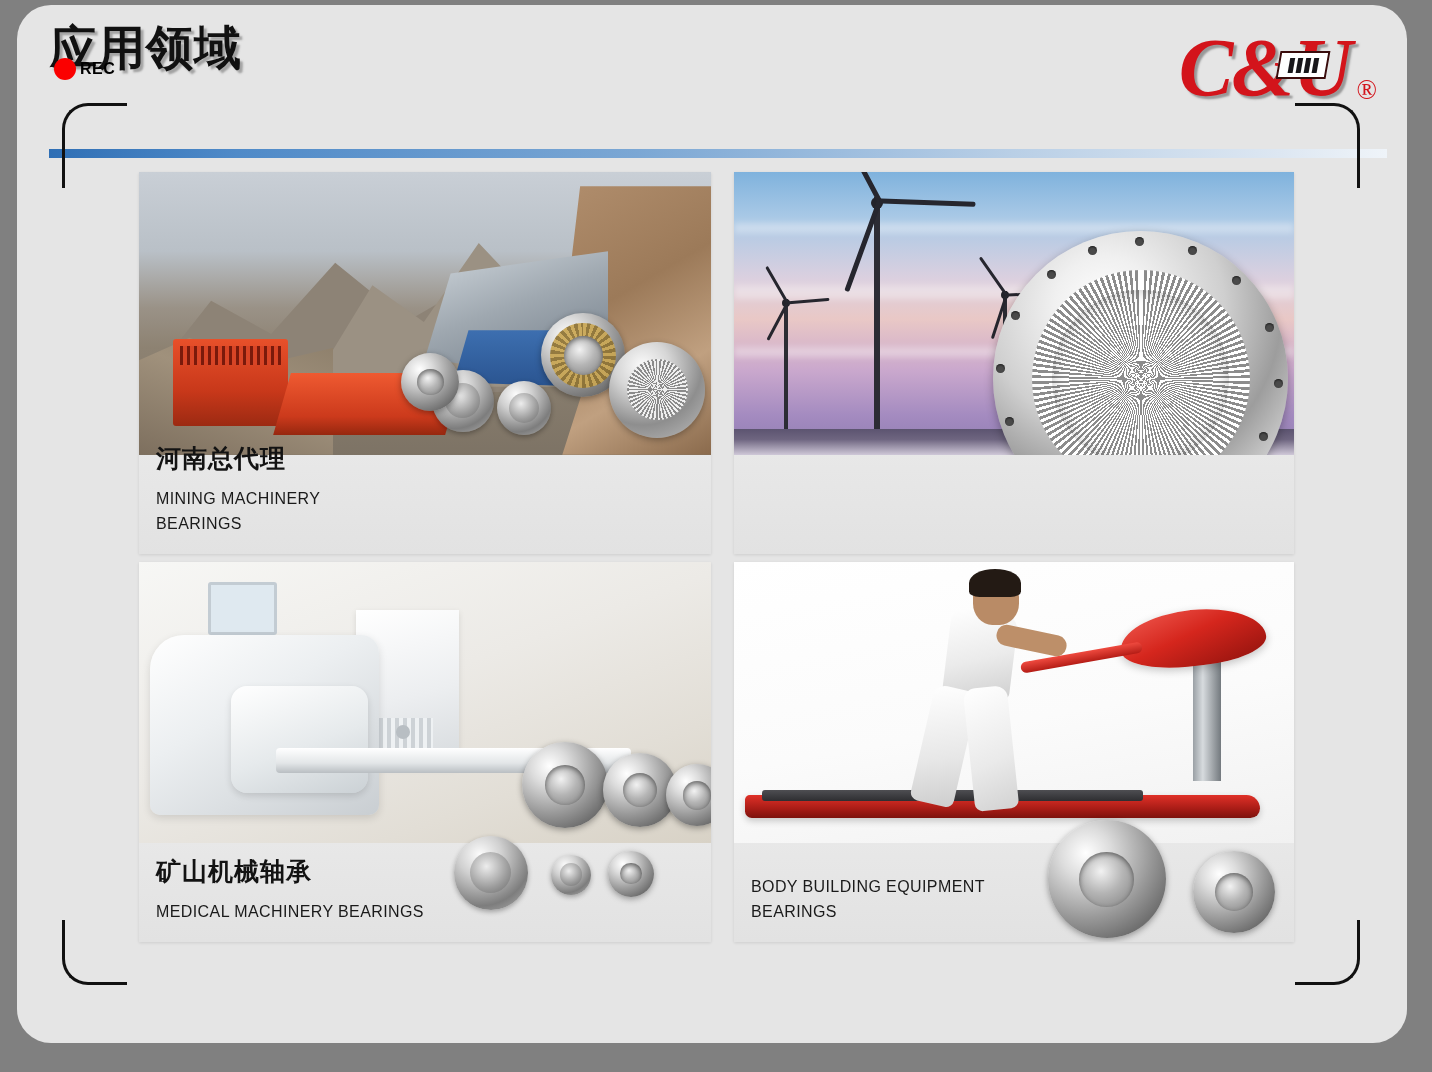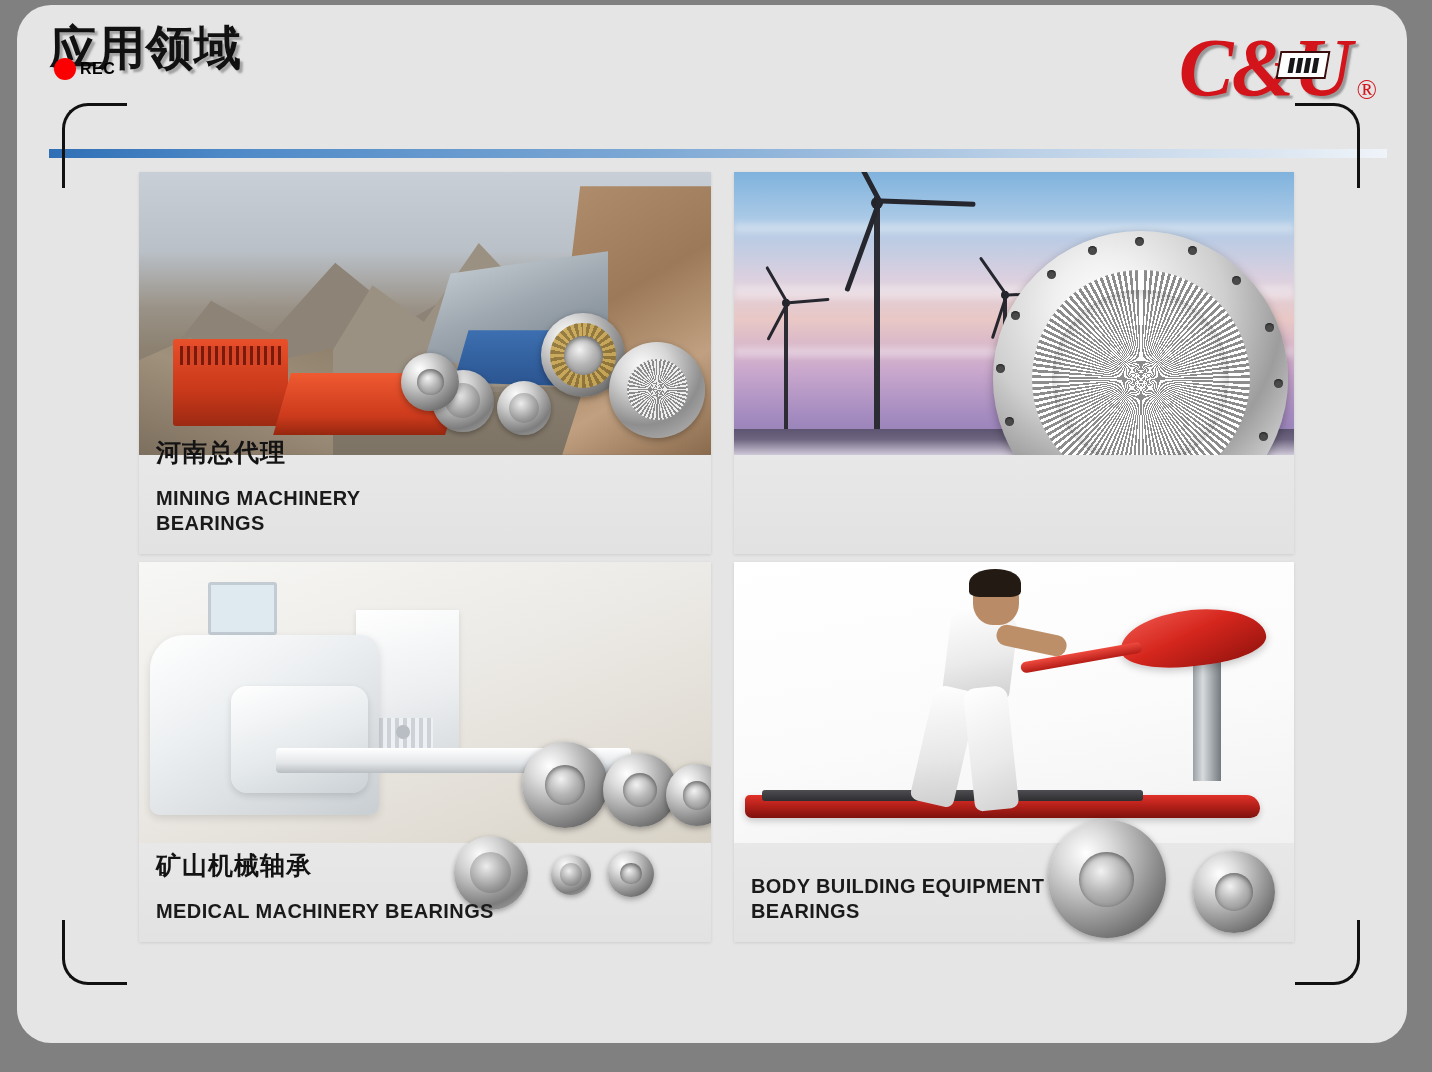--- a/index.html
+++ b/index.html
@@ -194,26 +194,26 @@
   }
   .cap-zh {
     font-size: 25px;
     font-weight: bold;
     color: #131313;
     letter-spacing: 1px;
     line-height: 30px;
     white-space: nowrap;
   }
   .cap-en {
-    font-size: 20px;
-    font-weight: bold;
+    font-size: 16px;
+    font-weight: normal;
     color: #1a1a1a;
     letter-spacing: 0.4px;
     line-height: 25px;
-    margin-top: 19px;
+    margin-top: 13px;
     white-space: pre-line;
   }
 
   
   .scene { position: absolute; inset: 0; }
 
   
   .mine-sky {
     position: absolute; inset: 0;
     background: linear-gradient(to bottom, #c9cfd6 0%, #b9c0c7 28%, #9a9287 48%, #8d8272 62%, #7d7365 100%);

